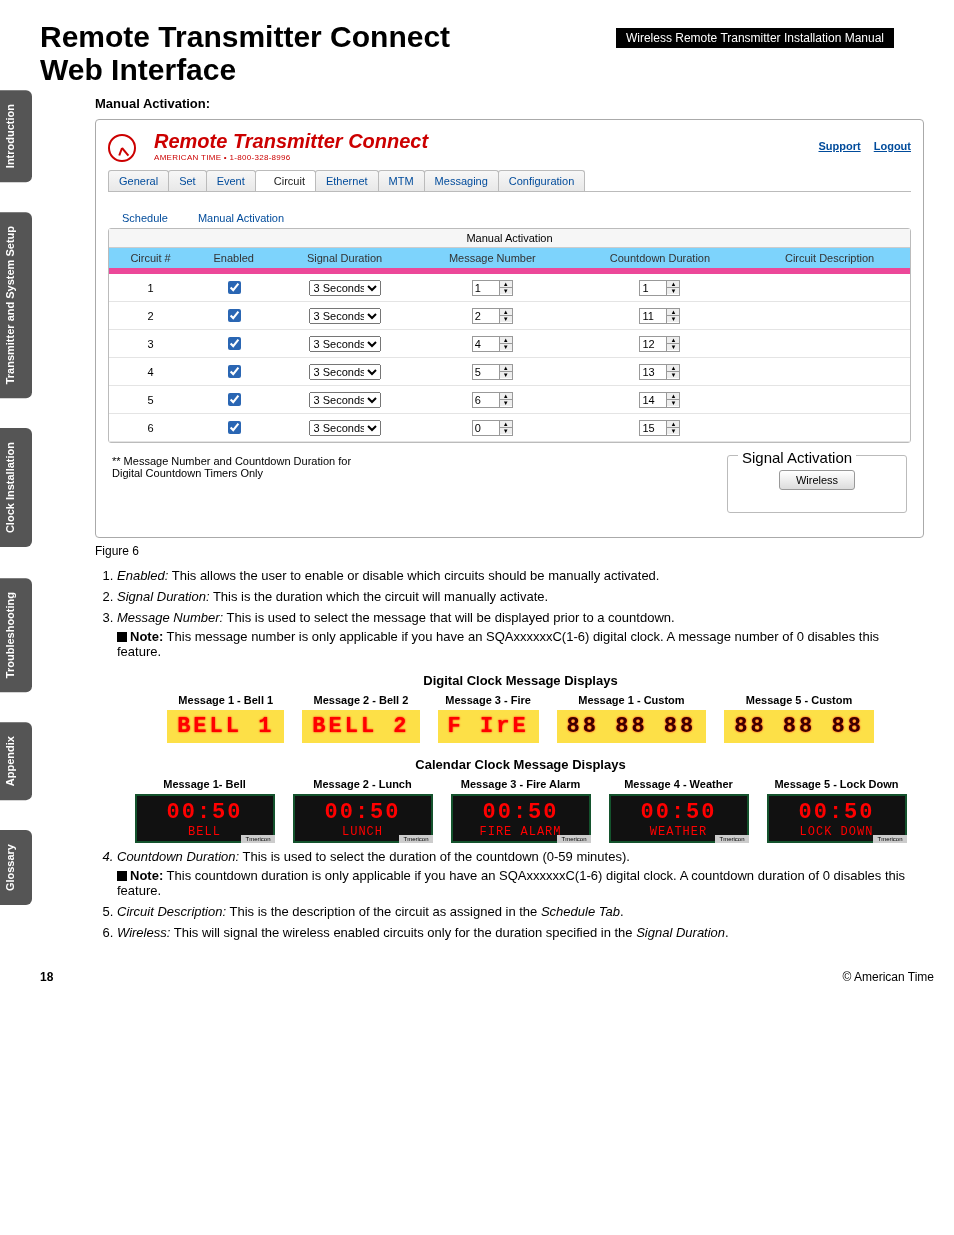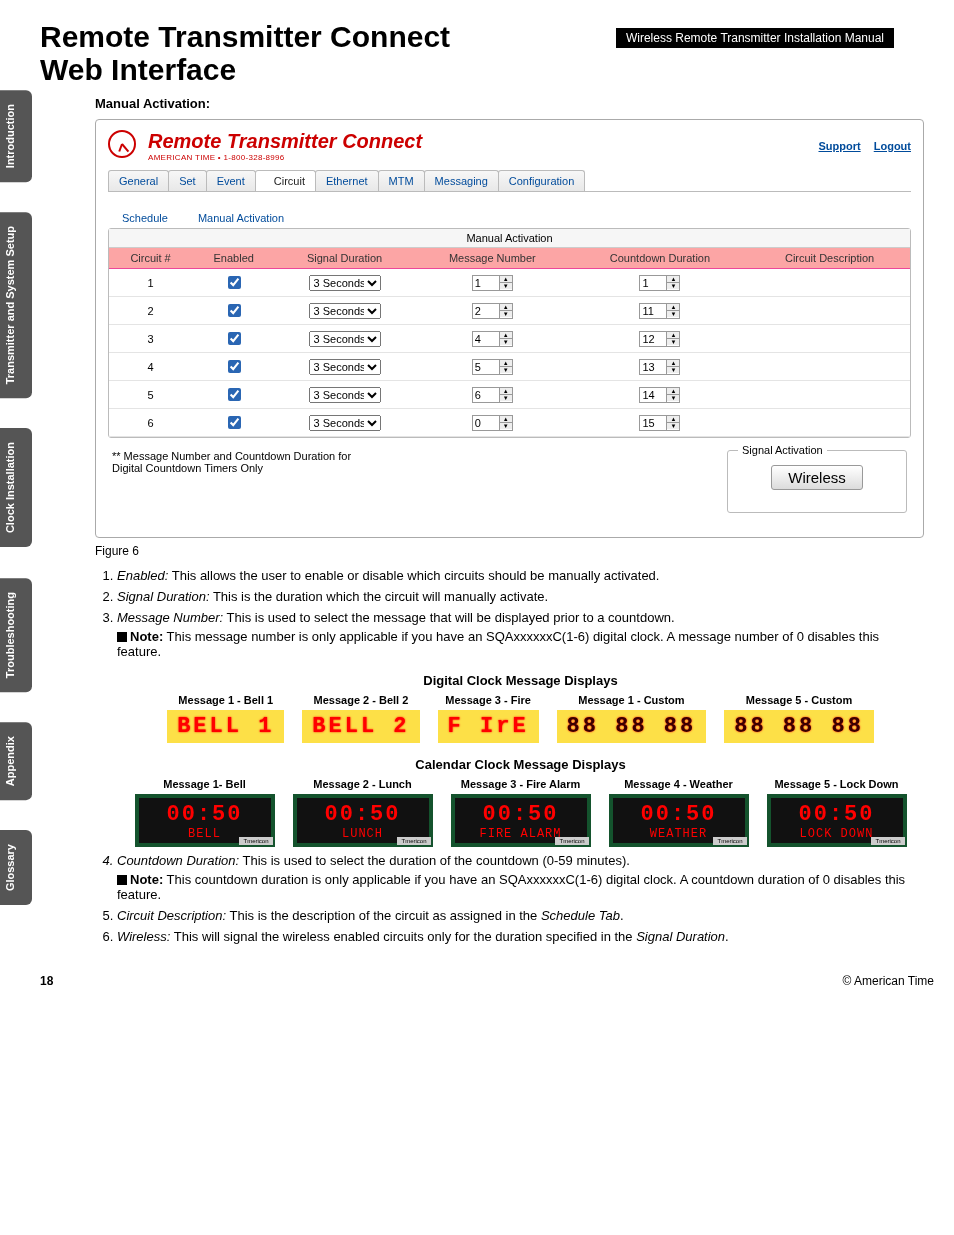--- a/index.html
+++ b/index.html
@@ -50,21 +50,21 @@
     border-radius: 6px 0 0 6px;
     line-height: 1.1;
   }
   .content {
     margin-left: 95px;
     margin-right: 30px;
   }
   .section-label { font-weight: 700; margin: 6px 0 8px; }
   .app-frame { border: 1px solid #aaa; border-radius: 4px; background: #fff; padding: 10px 12px 24px; }
   .app-header { display: flex; align-items: center; gap: 10px; }
-  .logo-box { display: flex; align-items: flex-start; gap: 12px; }
+  .logo-box { display: flex; align-items: flex-end; gap: 18px; }
   .clock-icon {
     width: 28px; height: 28px; border: 2px solid #c00; border-radius: 50%;
     position: relative;
   }
   .clock-icon::before, .clock-icon::after {
     content: ""; position: absolute; left: 50%; top: 50%;
     width: 2px; background: #c00; transform-origin: top center;
   }
   .clock-icon::before { height: 8px; transform: translate(-50%,0) rotate(20deg); }
   .clock-icon::after { height: 10px; transform: translate(-50%,0) rotate(-40deg); }
@@ -73,49 +73,49 @@
   .header-links { margin-left: auto; font-size: 11px; }
   .header-links a { color: #004b9b; text-decoration: underline; margin-left: 10px; cursor: pointer; font-weight: bold; }
   .tabstrip { display: flex; border-bottom: 1px solid #bbb; margin-top: 8px; font-size: 11px; }
   .tab { padding: 4px 10px; border: 1px solid #bbb; border-bottom: none; background: linear-gradient(#f7f7f7,#e8e8e8); color: #004b9b; border-radius: 3px 3px 0 0; margin-right: -1px; cursor: pointer; }
   .tab.active { background: #fff; font-weight: 400; color: #222; padding-left: 18px; }
   .subtabs { display: flex; gap: 30px; margin: 20px 0 4px 14px; font-size: 11px; }
   .subtab { color: #004b9b; cursor: pointer; }
   .table-wrap { border: 1px solid #bbb; border-radius: 3px; }
   .table-title { text-align: center; font-size: 11px; padding: 3px 0; border-bottom: 1px solid #ccc; background: #f6f6f6; }
   table.grid { width: 100%; border-collapse: collapse; font-size: 11px; }
-  table.grid th { background: #fca5a5; padding: 4px 6px; border-bottom: 1px solid #ec4899; font-weight: 400; color: #333; }
+  table.grid th { background: #7dd3fc; padding: 4px 6px; border-bottom: 6px solid #ec4899; font-weight: 400; color: #333; }
   table.grid td { padding: 4px 6px; border-bottom: 1px solid #e4e4e4; text-align: center; }
   table.grid td:last-child { text-align: left; }
   .dur-wrap { display: flex; justify-content: center; }
   select.dur { font-size: 11px; width: 72px; }
   .spin { display: inline-flex; align-items: stretch; }
   .spin input { width: 28px; font-size: 11px; border: 1px solid #999; padding: 1px 2px; }
   .spin-btns { display: flex; flex-direction: column; border: 1px solid #999; border-left: none; }
   .spin-btns span { font-size: 6px; line-height: 6px; width: 12px; background: #eee; text-align: center; cursor: pointer; border-bottom: 1px solid #999; }
   .spin-btns span:last-child { border-bottom: none; }
   input[type=checkbox] { accent-color: #2a66b3; }
   .below-table { display: flex; gap: 40px; margin: 12px 4px 0; font-size: 11px; }
   .footnote { max-width: 260px; }
   .sig-box { border: 1px solid #bbb; border-radius: 3px; padding: 14px 24px 22px; position: relative; margin-left: auto; width: 180px; text-align: center; }
-  .sig-legend { position: absolute; top: -7px; left: 10px; background: #fff; padding: 0 4px; font-size: 11px; }
-  .btn { border: 1px solid #999; background: linear-gradient(#fff,#dcdcdc); border-radius: 3px; padding: 3px 16px; font-size: 15px; cursor: pointer; }
+  .sig-legend { position: absolute; top: -7px; left: 10px; background: #fff; padding: 0 4px; font-size: 15px; }
+  .btn { border: 1px solid #999; background: linear-gradient(#fff,#dcdcdc); border-radius: 3px; padding: 3px 16px; font-size: 11px; cursor: pointer; }
   .caption { font-size: 12px; margin: 6px 0 10px; }
   ol.desc { padding-left: 22px; margin: 6px 0; }
   ol.desc > li { margin: 6px 0; }
   .italic { font-style: italic; }
   .note-sq { display: inline-block; width: 10px; height: 10px; background: #000; margin-right: 3px; vertical-align: -1px; }
   .disp-title { text-align: center; font-weight: 700; margin: 14px 0 6px; }
   .disp-grid { display: flex; justify-content: center; gap: 18px; flex-wrap: wrap; }
   .disp-col { text-align: center; }
   .disp-label { font-size: 11px; font-weight: 700; margin-bottom: 4px; }
   .segbox { background: #fde047; padding: 4px 10px; display: inline-block; }
   .seg { color: #f00; font-family: "Courier New", monospace; font-weight: 700; font-size: 22px; letter-spacing: 3px; text-shadow: 0 0 2px #f00; }
   .seg-dim { color: #3a0000; }
-  .calbox { background: #111; padding: 4px 10px 2px; display: inline-block; border: 4px solid #14532d; position: relative; min-width: 140px; }
+  .calbox { background: #111; padding: 4px 10px 2px; display: inline-block; border: 2px solid #14532d; position: relative; min-width: 140px; }
   .cal-time { color: #f00; font-family: "Courier New", monospace; font-weight: 700; font-size: 22px; letter-spacing: 2px; }
   .cal-word { color: #f00; font-family: "Courier New", monospace; font-size: 12px; letter-spacing: 1px; }
   .cal-tab { position: absolute; right: -2px; bottom: -2px; background: #ccc; color: #000; font-size: 6px; padding: 1px 4px; }
   .pagefoot { display: flex; justify-content: space-between; margin: 30px 20px 20px 40px; font-size: 12px; }
 </style>
 </head>
 <body>
 
 <div class="manual-tag">Wireless Remote Transmitter Installation Manual</div>
 <h1 class="page-title">Remote Transmitter Connect Web Interface</h1>

